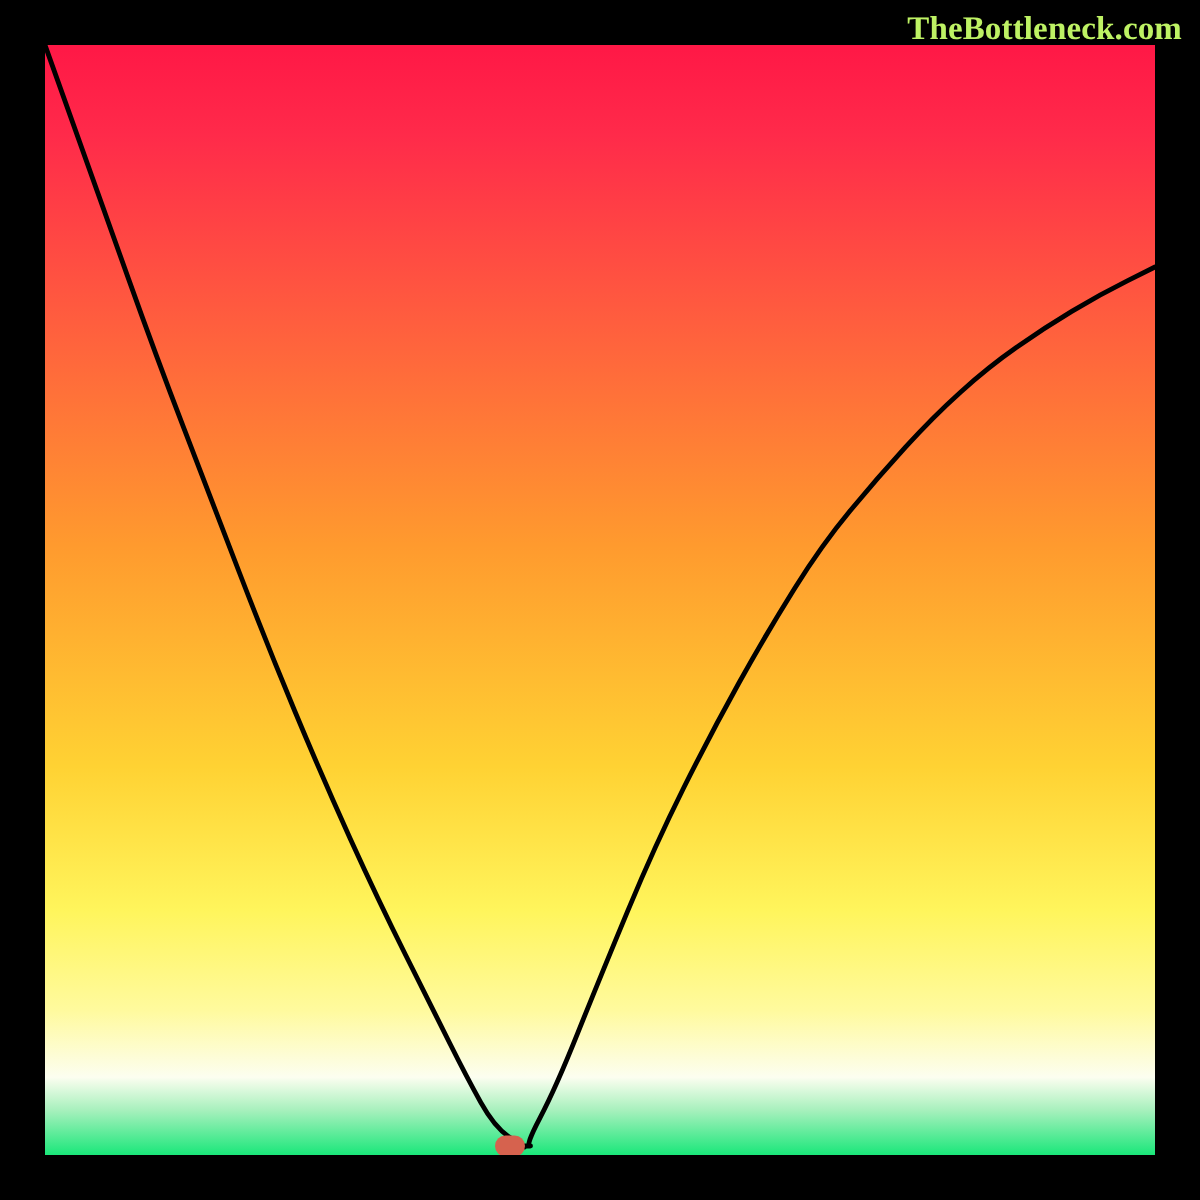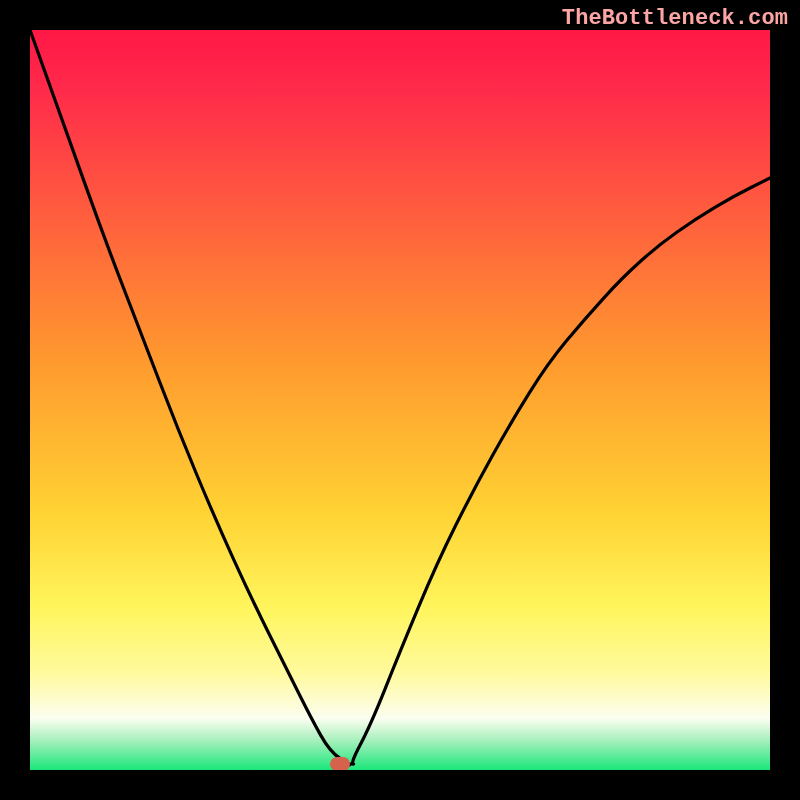--- a/index.html
+++ b/index.html
@@ -43,24 +43,24 @@
       #fffa9e 87%,
       #fcfef0 93%,
       #a6f0bc 96%,
       #1ae77a 100%
     );
   }
   .watermark {
     position: absolute;
     top: 6px;
     right: 12px;
-    font-family: Liberation Mono, monospace;
+    font-family: Liberation Serif, serif;
     font-size: 22px;
     font-weight: 600;
-    color: #fca5a5;
+    color: #bef264;
     letter-spacing: 0.1px;
     user-select: none;
   }
   svg.curve {
     position: absolute;
     left: 0;
     top: 0;
     width: 100%;
     height: 100%;
   }

